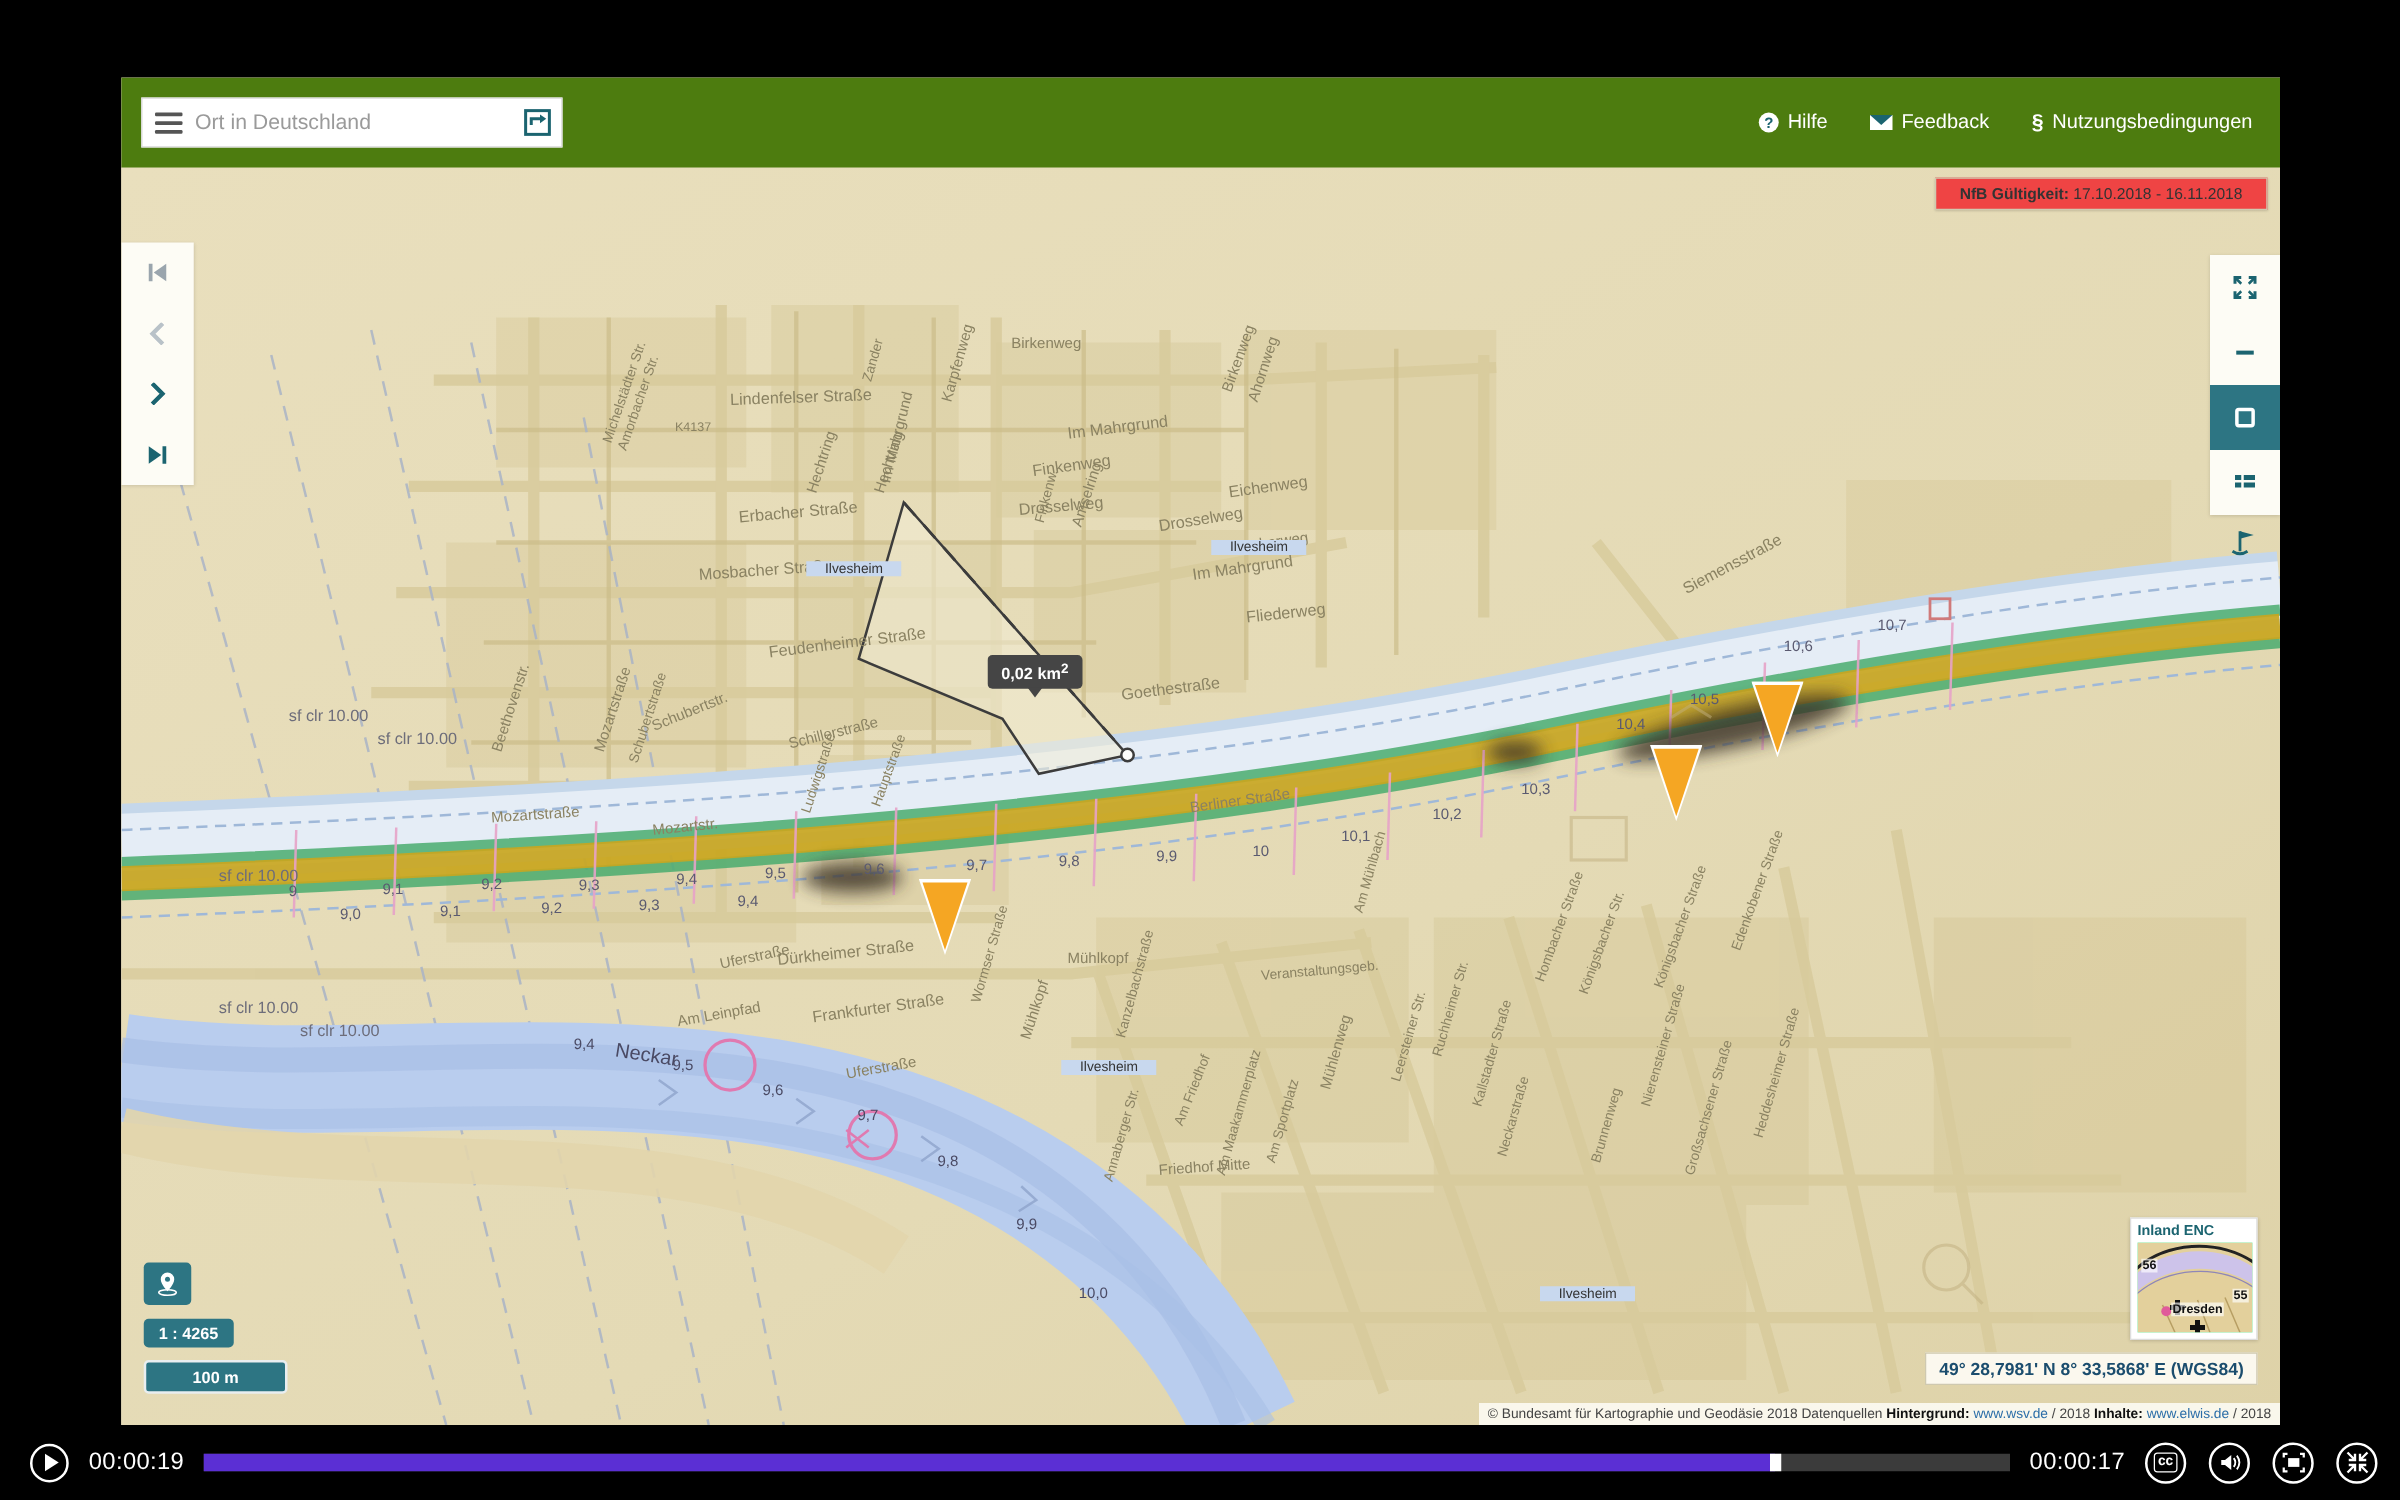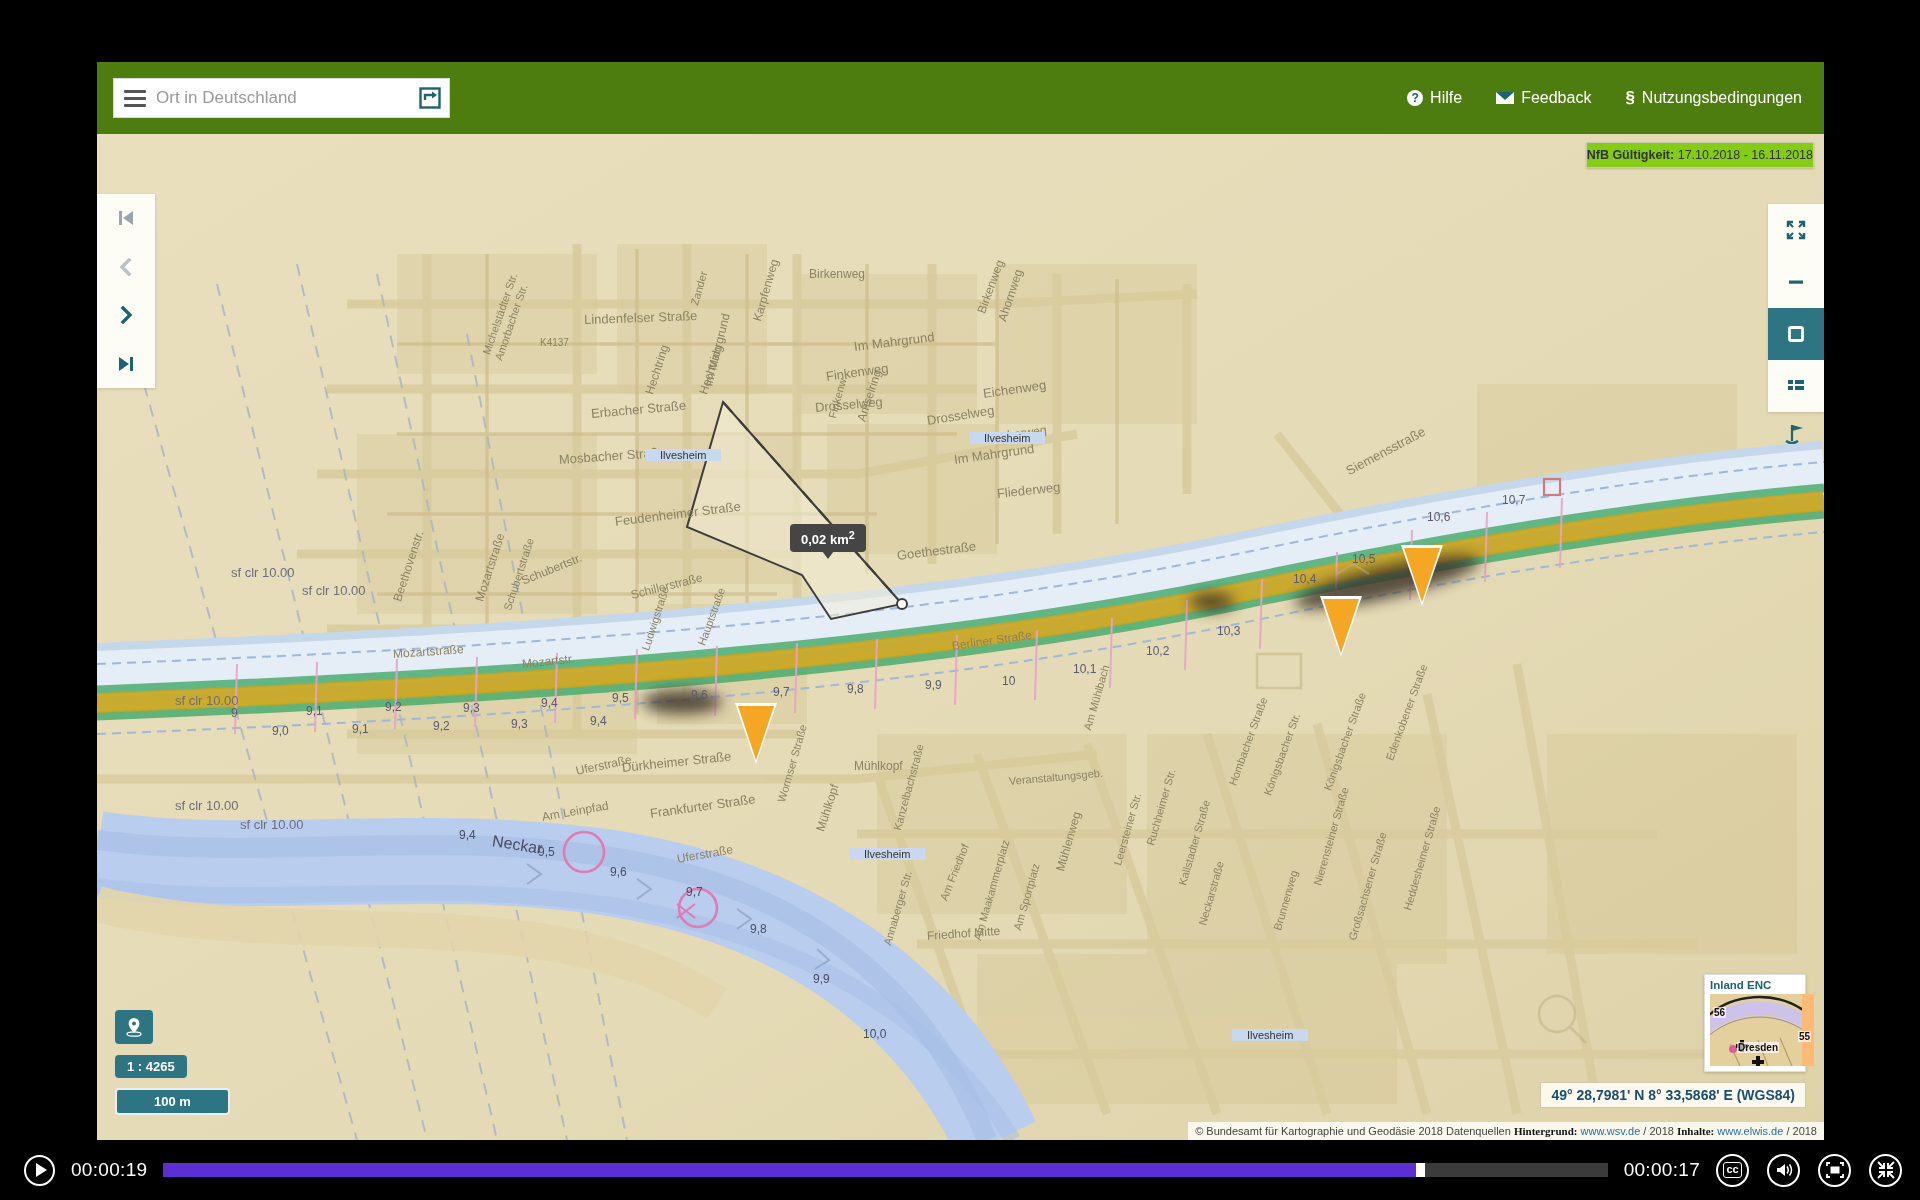--- a/index.html
+++ b/index.html
@@ -56,22 +56,22 @@
   #map-area { position: absolute; left:0; top:72px; right:0; bottom:0; overflow:hidden; background:#e6dcb9; }
   #map-canvas { position:absolute; inset:0; }
   .mlabel { position:absolute; font-family:"Liberation Sans", sans-serif; color:#8a8262;
             white-space:nowrap; pointer-events:none; }
   .place-badge { position:absolute; background:#c8d8ee; color:#333; font-size:11px; padding:0 15px; white-space:nowrap; }
   .kmlabel { position:absolute; color:#5a5a70; font-size:12px; white-space:nowrap; pointer-events:none; }
 
   
   #nfb-badge {
     position:absolute; right:10px; top:8px; z-index:30;
-    background:#84cc16; border:1px solid #cfc9b0;
-    padding:5px 0; font-size:12.5px; color:#333; white-space:nowrap;
+    background:#ef4444; border:1px solid #cfc9b0;
+    padding:5px 19px; font-size:12.5px; color:#333; white-space:nowrap;
     box-shadow: 0 1px 2px rgba(0,0,0,.18);
   }
   #nfb-badge b { font-weight:bold; }
 
   
   #nav-panel {
     position:absolute; left:0; top:60px; width:58px; height:194px;
     background:#fdfcf5; z-index:30; display:flex; flex-direction:column;
     align-items:center; justify-content:space-around; box-shadow:0 1px 3px rgba(0,0,0,.15);
   }
@@ -120,28 +120,28 @@
   #scale-ratio { position:absolute; left:18px; bottom:62px; background:#2d7583; color:#fff;
      font-size:13px; font-weight:bold; padding:4px 12px; border-radius:4px; z-index:30; }
   #scale-bar { position:absolute; left:18px; bottom:25px; width:115px; background:#2d7583; color:#fff;
      font-size:13px; font-weight:bold; text-align:center; padding:4px 0; border-radius:4px;
      border:2px solid #e9eef0; z-index:30; }
 
   
   #enc-box { position:absolute; right:18px; bottom:68px; width:102px; background:#fff;
      border:1px solid #ddd; padding:4px 5px 5px; z-index:30; box-shadow:0 1px 3px rgba(0,0,0,.2); }
   #enc-title { font-size:11.5px; font-weight:bold; color:#1b6470; margin-bottom:3px; }
-  #enc-map { position:relative; width:104px; height:72px; overflow:hidden; background:#fdba74; }
+  #enc-map { position:relative; width:92px; height:72px; overflow:hidden; background:#86efac; }
   .enc-lbl { position:absolute; font-size:10px; font-weight:bold; color:#111; background:rgba(255,255,255,.65); padding:0 1px; }
   #coord-box { position:absolute; right:18px; bottom:32px; background:#fbf8ee; border:1px solid #cfc9b0;
      color:#1b4d6e; font-size:14px; font-weight:bold; padding:4px 10px; z-index:30; white-space:nowrap; }
   #attrib { position:absolute; right:0; bottom:0; background:rgba(253,252,245,.88);
      font-size:11px; color:#444; padding:3px 7px; z-index:30; white-space:nowrap; }
   #attrib a { color:#2b6ea8; text-decoration:none; }
-  #attrib b { font-weight:bold; color:#111;font-family:Liberation Serif, serif; }
+  #attrib b { font-weight:bold; color:#111; }
 
   
   #player { position:absolute; left:0; bottom:0; width:1920px; height:60px; background:#000; z-index:60;
             display:flex; align-items:center; }
   #play-btn { width:31px; height:31px; border:2px solid #fff; border-radius:50%; margin-left:24px;
      display:flex; align-items:center; justify-content:center; cursor:pointer; flex:none; }
   #play-btn b { width:0;height:0; border-left:11px solid #fff; border-top:7px solid transparent;
      border-bottom:7px solid transparent; margin-left:4px; }
   .ptime { color:#fff; font-size:19px; margin:0 16px; flex:none; letter-spacing:.3px; }
   #track { flex:1; height:14px; background:#3b3b3b; position:relative; cursor:pointer; }

